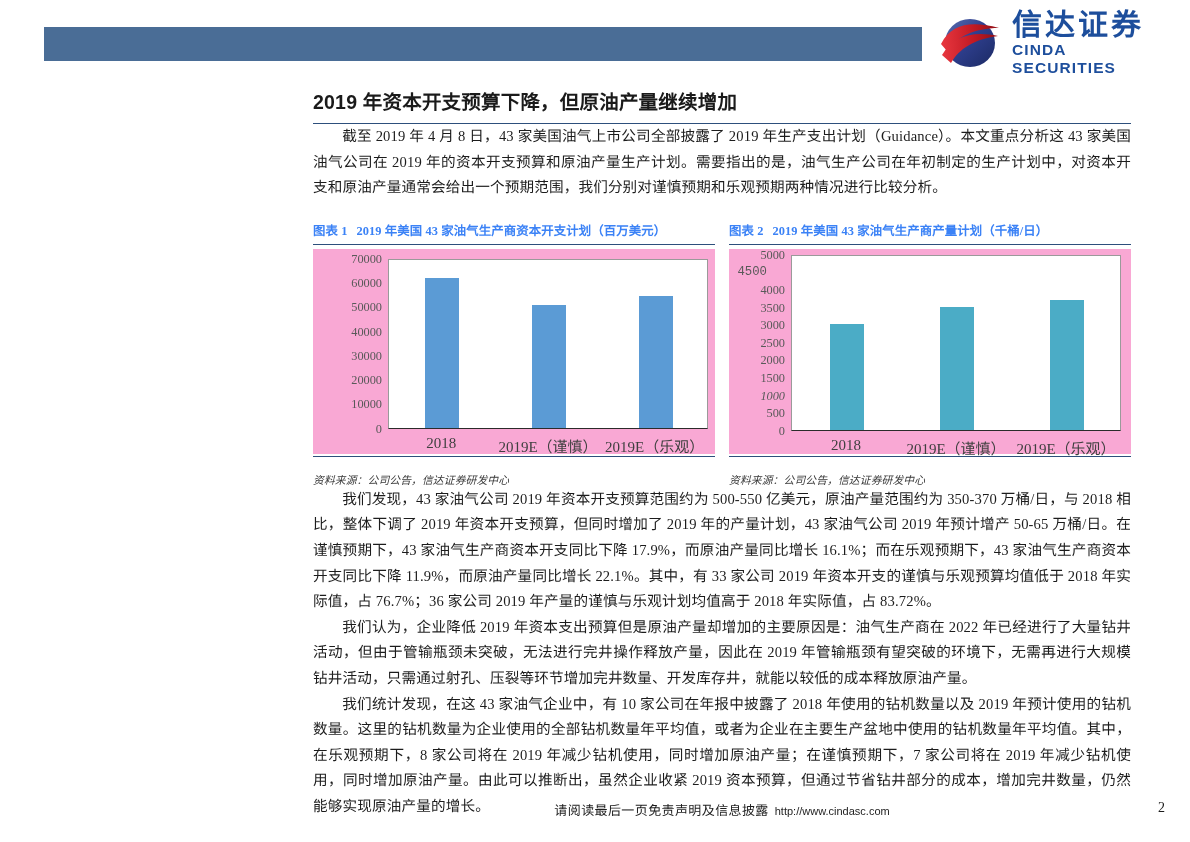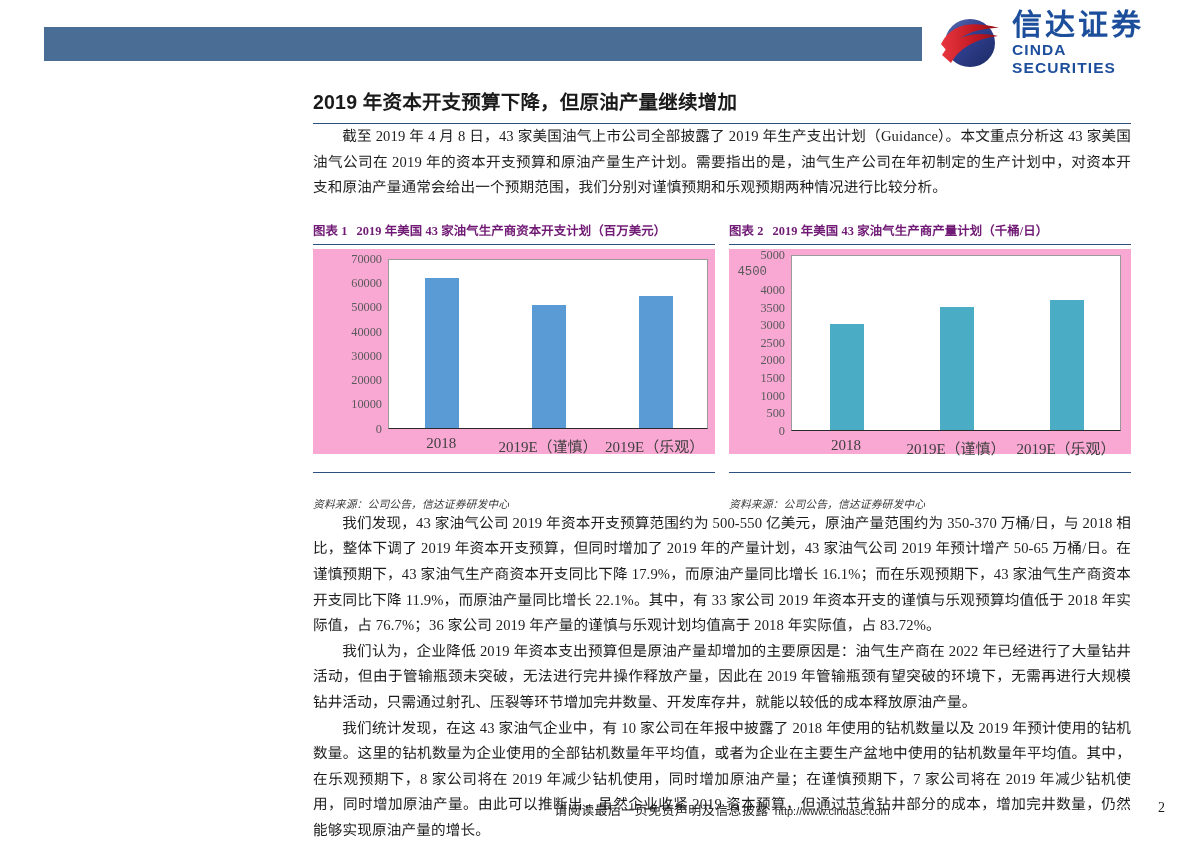--- a/index.html
+++ b/index.html
@@ -100,43 +100,43 @@
   .figures {
     margin-top: 20px;
     display: flex;
     justify-content: space-between;
   }
   .figure-block { width: 402px; }
   .figure-caption {
     font-family: "Liberation Serif", "DejaVu Serif", serif;
     font-size: 12.4px;
     font-weight: 700;
-    color: #701a75;
+    color: #3b82f6;
     letter-spacing: 0.1px;
     white-space: nowrap;
     margin-bottom: 5px;
   }
   .figure-caption .fig-no { margin-right: 9px; }
   .figure-rule {
     border-top: 1.5px solid #2d4f7c;
     margin-bottom: 4px;
   }
   .chart-canvas {
     position: relative;
     height: 205px;
     background: #f9a8d4;
   }
   .figure-source {
     font-family: "Liberation Serif", "DejaVu Serif", serif;
     font-size: 10.8px;
     font-style: italic;
     color: #3a3a3a;
     border-top: 1.4px solid #2d4f7c;
-    padding-top: 22px;
-    margin-top: 18px;
+    padding-top: 14px;
+    margin-top: 2px;
     letter-spacing: 0.1px;
   }
 
   
   .axis-label {
     position: absolute;
     font-family: "Liberation Serif", "DejaVu Serif", serif;
     font-size: 12.3px;
     color: #595959;
     text-align: right;
@@ -273,21 +273,21 @@
       <div class="figure-rule"></div>
       <div class="chart-canvas" id="chart2">
           <div class="axis-label" style="right: 346px; top: 6px;">5000</div>
           <div class="axis-label" style="right: 364px; top: 23.6px; font-family: Liberation Mono, monospace;">4500</div>
           <div class="axis-label" style="right: 346px; top: 41.2px;">4000</div>
           <div class="axis-label" style="right: 346px; top: 58.8px;">3500</div>
           <div class="axis-label" style="right: 346px; top: 76.4px;">3000</div>
           <div class="axis-label" style="right: 346px; top: 94px;">2500</div>
           <div class="axis-label" style="right: 346px; top: 111.6px;">2000</div>
           <div class="axis-label" style="right: 346px; top: 129.2px;">1500</div>
-          <div class="axis-label" style="right: 346px; top: 146.8px;">1000</div>
+          <div class="axis-label" style="right: 346px; top: 146.8px; font-style: italic;">1000</div>
           <div class="axis-label" style="right: 346px; top: 164.4px;">500</div>
           <div class="axis-label" style="right: 346px; top: 182px;">0</div>
           <div class="plot-area" style="left: 62px; top: 6px; width: 330px; height: 176px;">
             <div class="bar" style="background: rgb(75, 172, 198); width: 34px; height: 105.952px; left: 38px;"></div>
             <div class="bar" style="background: rgb(75, 172, 198); width: 34px; height: 123.2px; left: 148px;"></div>
             <div class="bar" style="background: rgb(75, 172, 198); width: 34px; height: 130.24px; left: 258px;"></div>
           </div>
           <div class="cat-label" style="left: 117px; top: 188px;">2018</div>
           <div class="cat-label" style="left: 227px; top: 188px;">2019E（谨慎）</div>
           <div class="cat-label" style="left: 337px; top: 188px;">2019E（乐观）</div>

